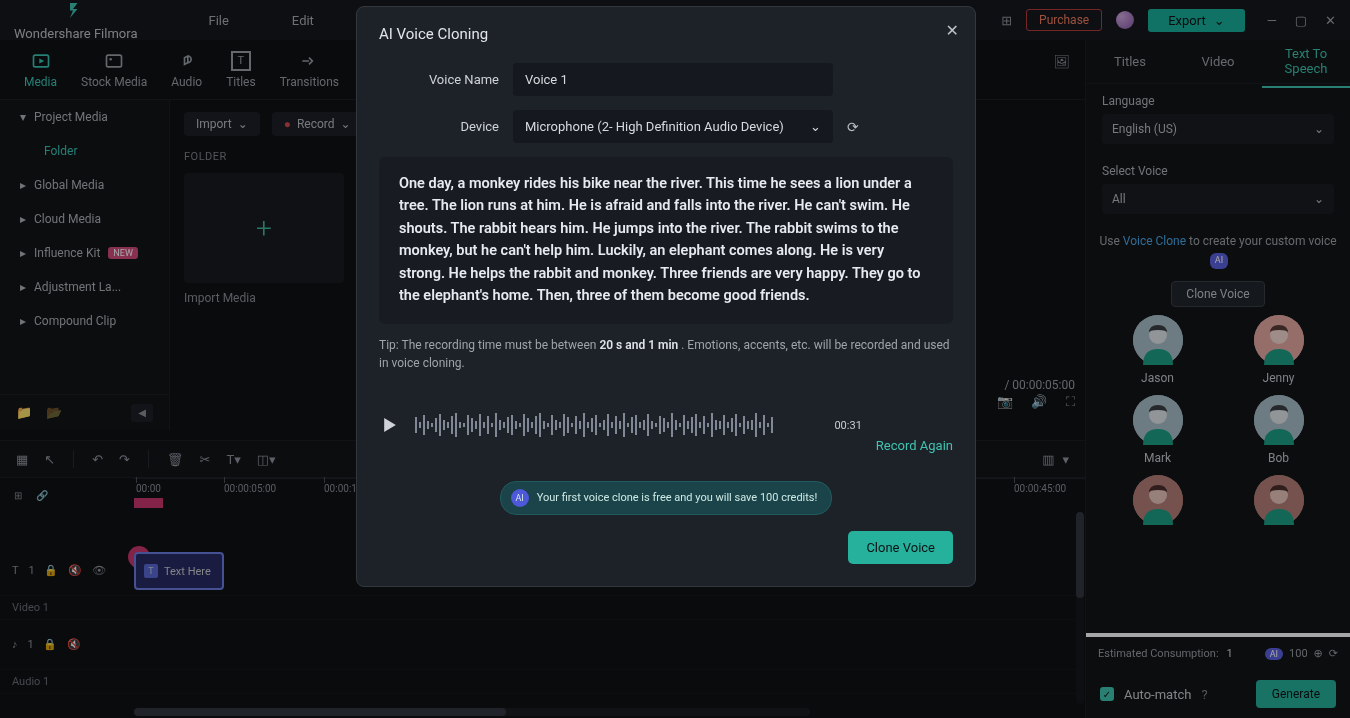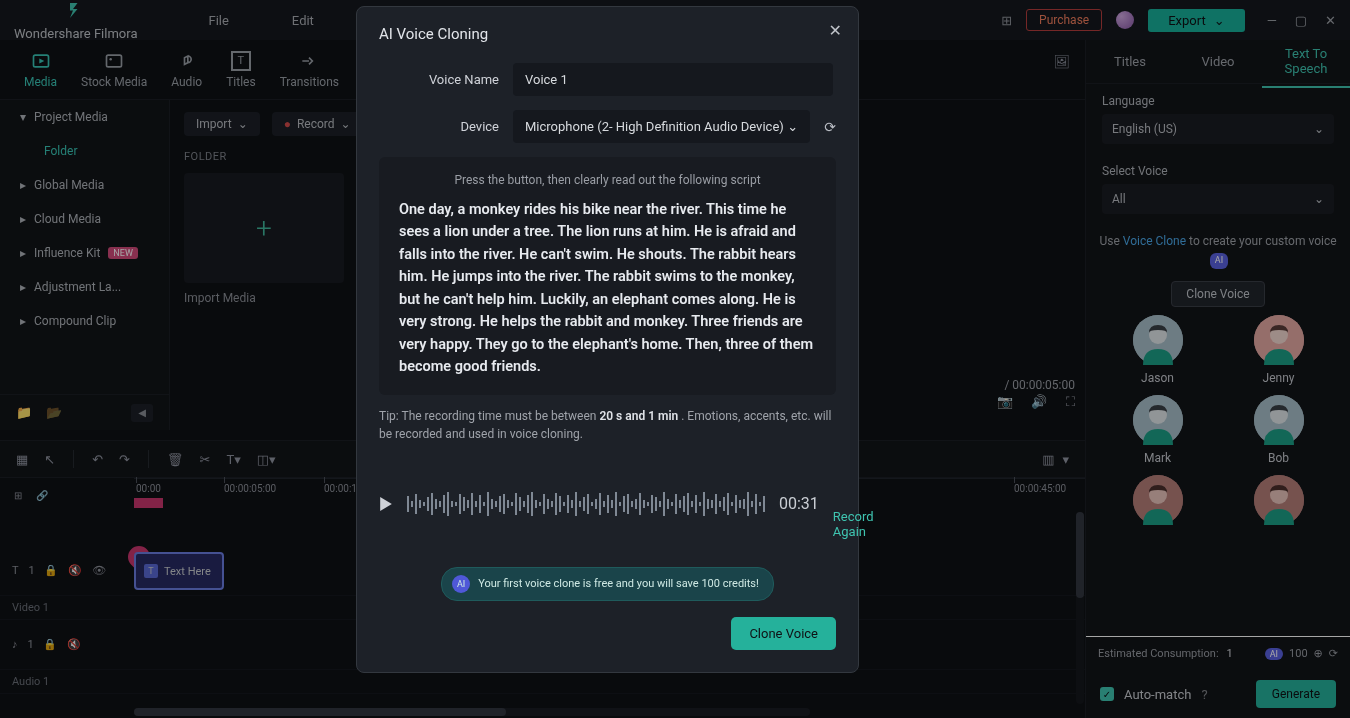--- a/index.html
+++ b/index.html
@@ -53,21 +53,21 @@
 .ai-badge { display:inline-block; background:#5a61e0; color:#fff; font-size:9px; padding:1px 5px; border-radius:6px; margin-left:2px; }
 .clone-chip { margin:4px auto 0; display:block; width:fit-content; border:1px solid #3a3e46; color:#c1c5cb; padding:5px 14px; border-radius:4px; font-size:12px; background:#21252c; }
 .voices { display:grid; grid-template-columns:1fr 1fr; gap:10px 10px; padding:8px 16px; overflow:hidden; }
 .voice { display:flex; flex-direction:column; align-items:center; gap:6px; }
 .avatar { width:50px; height:50px; border-radius:50%; display:flex; align-items:center; justify-content:center; position:relative; }
 .avatar.f { background:#e0a0a0; }
 .avatar.m { background:#9fb6c1; }
 .avatar.f2 { background:#b07a7a; }
 .avatar svg { width:50px; height:50px; }
 .vname { font-size:12px; color:#c3c6cc; }
-.rbottom { margin-top:auto; border-top:1px solid #ffffff; }
+.rbottom { margin-top:auto; border-top:4px solid #ffffff; }
 .est { display:flex; align-items:center; gap:8px; padding:10px 12px; font-size:11px; color:#9a9ea5; }
 .est .num { color:#cfd2d8; }
 .est .credit { margin-left:auto; display:flex; align-items:center; gap:6px; }
 .gen-row { display:flex; align-items:center; gap:10px; padding:10px 14px; }
 .chk { width:14px; height:14px; border-radius:3px; background:#3fc4b0; display:flex; align-items:center; justify-content:center; font-size:10px; color:#0b0d11; }
 .gen-btn { margin-left:auto; background:#25b19b; color:#0f1115; border:none; padding:7px 16px; border-radius:4px; font-size:12px; }
 
 
 .preview-icons { position:absolute; right:275px; top:394px; display:flex; gap:18px; color:#8e929a; }
 .preview-time { position:absolute; right:275px; top:378px; color:#9a9ea5; font-size:12px; display:flex; gap:6px; }
@@ -94,38 +94,38 @@
 .track.sub { height:24px; }
 .track.sub .head { color:#6b7078; }
 
 .hscroll { position:absolute; left:134px; right:275px; bottom:2px; height:8px; background:#1a1d23; border-radius:4px; }
 .hscroll .thumb { position:absolute; left:0; width:55%; top:0; bottom:0; background:#32363f; border-radius:4px; }
 .vscroll { position:absolute; right:266px; top:512px; bottom:14px; width:8px; background:#15181c; border-radius:4px; }
 .vscroll .thumb { position:absolute; right:0; top:0; bottom:55%; width:8px; background:#32363f; border-radius:4px; }
 
 
 .modal-back { position:absolute; inset:0; background:rgba(0,0,0,.35); }
-.modal { position:absolute; left:356px; top:6px; width:503px; background:#1d2128; border:1px solid #33383f; border-radius:8px; padding:18px 22px 22px; z-index:50; font-size:13px; }
+.modal { position:absolute; left:356px; top:6px; width:620px; background:#1d2128; border:1px solid #33383f; border-radius:8px; padding:18px 22px 22px; z-index:50; font-size:13px; }
 .m-title { font-size:15px; color:#e2e5ea; margin-bottom:20px; }
 .m-close { position:absolute; right:16px; top:14px; color:#bfc3c9; font-size:16px; cursor:pointer; }
 .m-row { display:flex; align-items:center; gap:14px; margin-bottom:14px; }
 .m-row .lab { width:120px; text-align:right; color:#cfd2d8; font-size:13px; }
 .m-row .inp { flex:1; max-width:320px; background:#15181e; border:none; color:#d7dade; padding:9px 12px; border-radius:4px; font-size:13px; }
 .m-row .dev { display:flex; align-items:center; justify-content:space-between; }
 .m-row .refresh { color:#b9bdc4; font-size:14px; cursor:pointer; }
 .script-box { background:#181b21; border-radius:6px; padding:16px 20px; }
 .script-hint { text-align:center; color:#9a9ea5; font-size:12px; margin-bottom:12px; }
 .script-text { color:#e7eaef; line-height:1.55; font-size:14.5px; font-weight:600; }
 .tip { margin-top:12px; font-size:12px; color:#9fa3aa; line-height:1.5; }
 .tip b { color:#dfe2e7; font-weight:600; }
 .rec-row { margin-top:26px; display:flex; align-items:center; gap:14px; }
 .play-btn { width:22px; height:22px; display:flex; align-items:center; justify-content:center; color:#cfd2d8; cursor:pointer; }
 .wave { flex:1; height:30px; display:flex; align-items:center; gap:2px; }
 .wave span { width:2px; background:#7f8894; display:inline-block; }
-.dur { color:#c9cdd3; font-size:16px; }
+.dur { color:#c9cdd3; font-size:11px; }
 .rec-again { color:#3fc4b0; font-size:13px; cursor:pointer;margin-top:40px; }
 .promo { margin:28px auto 0; width:fit-content; background:#1a444a; border:1px solid #1f5b5c; color:#cfe9e4; font-size:11px; padding:7px 14px 7px 10px; border-radius:16px; display:flex; align-items:center; gap:8px; }
 .promo .ai { width:18px; height:18px; border-radius:50%; background:#4f58d8; display:flex; align-items:center; justify-content:center; font-size:9px; }
 .m-actions { display:flex; justify-content:flex-end; margin-top:16px; }
 .clone-btn { background:#25b19b; color:#0f1115; border:none; padding:9px 18px; border-radius:5px; font-size:13px; cursor:pointer; }
 </style>
 </head>
 <body>
 
 <div class="titlebar">
@@ -461,21 +461,20 @@
   </div>
   <div class="m-row">
     <div class="lab">Device</div>
     <div class="inp dev">
         <span>Microphone (2- High Definition Audio Device)</span>
         <span>⌄</span>
       </div>
     <span class="refresh">⟳</span>
   </div>
   <div class="script-box">
-    <div class="script-hint">Press the button, then clearly read out the following script</div>
     <div class="script-text">One day, a monkey rides his bike near the river. This time he sees a lion under a tree. The lion runs at him. He is afraid and falls into the river. He can't swim. He shouts. The rabbit hears him. He jumps into the river. The rabbit swims to the monkey, but he can't help him. Luckily, an elephant comes along. He is very strong. He helps the rabbit and monkey. Three friends are very happy. They go to the elephant's home. Then, three of them become good friends.</div>
   </div>
   <div class="tip">
     <span>Tip: The recording time must be between </span><b>20 s and 1 min</b><span> . Emotions, accents, etc. will be recorded and used in voice cloning.</span>
   </div>
   <div class="rec-row">
     <div class="play-btn">
         <svg width="14" height="14" viewBox="0 0 10 12">
           <polygon points="0,0 10,6 0,12" fill="#cfd2d8"></polygon>
         </svg>

